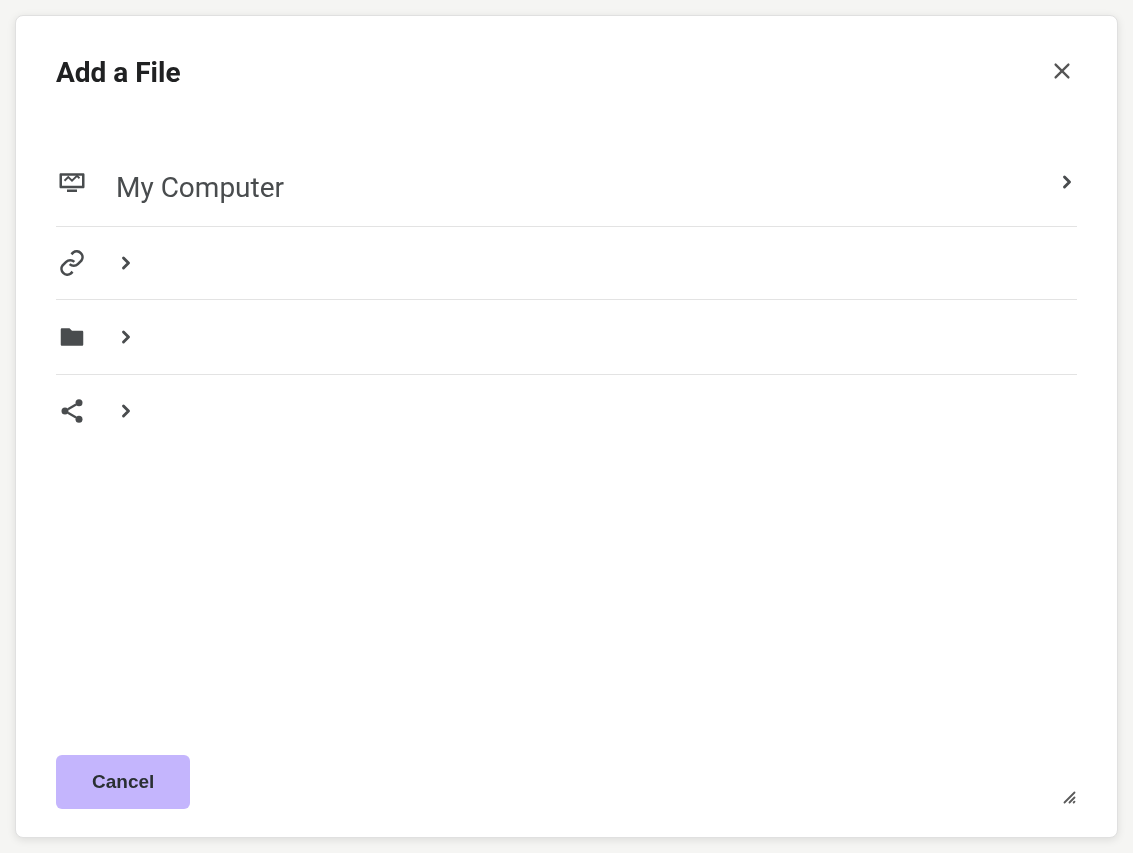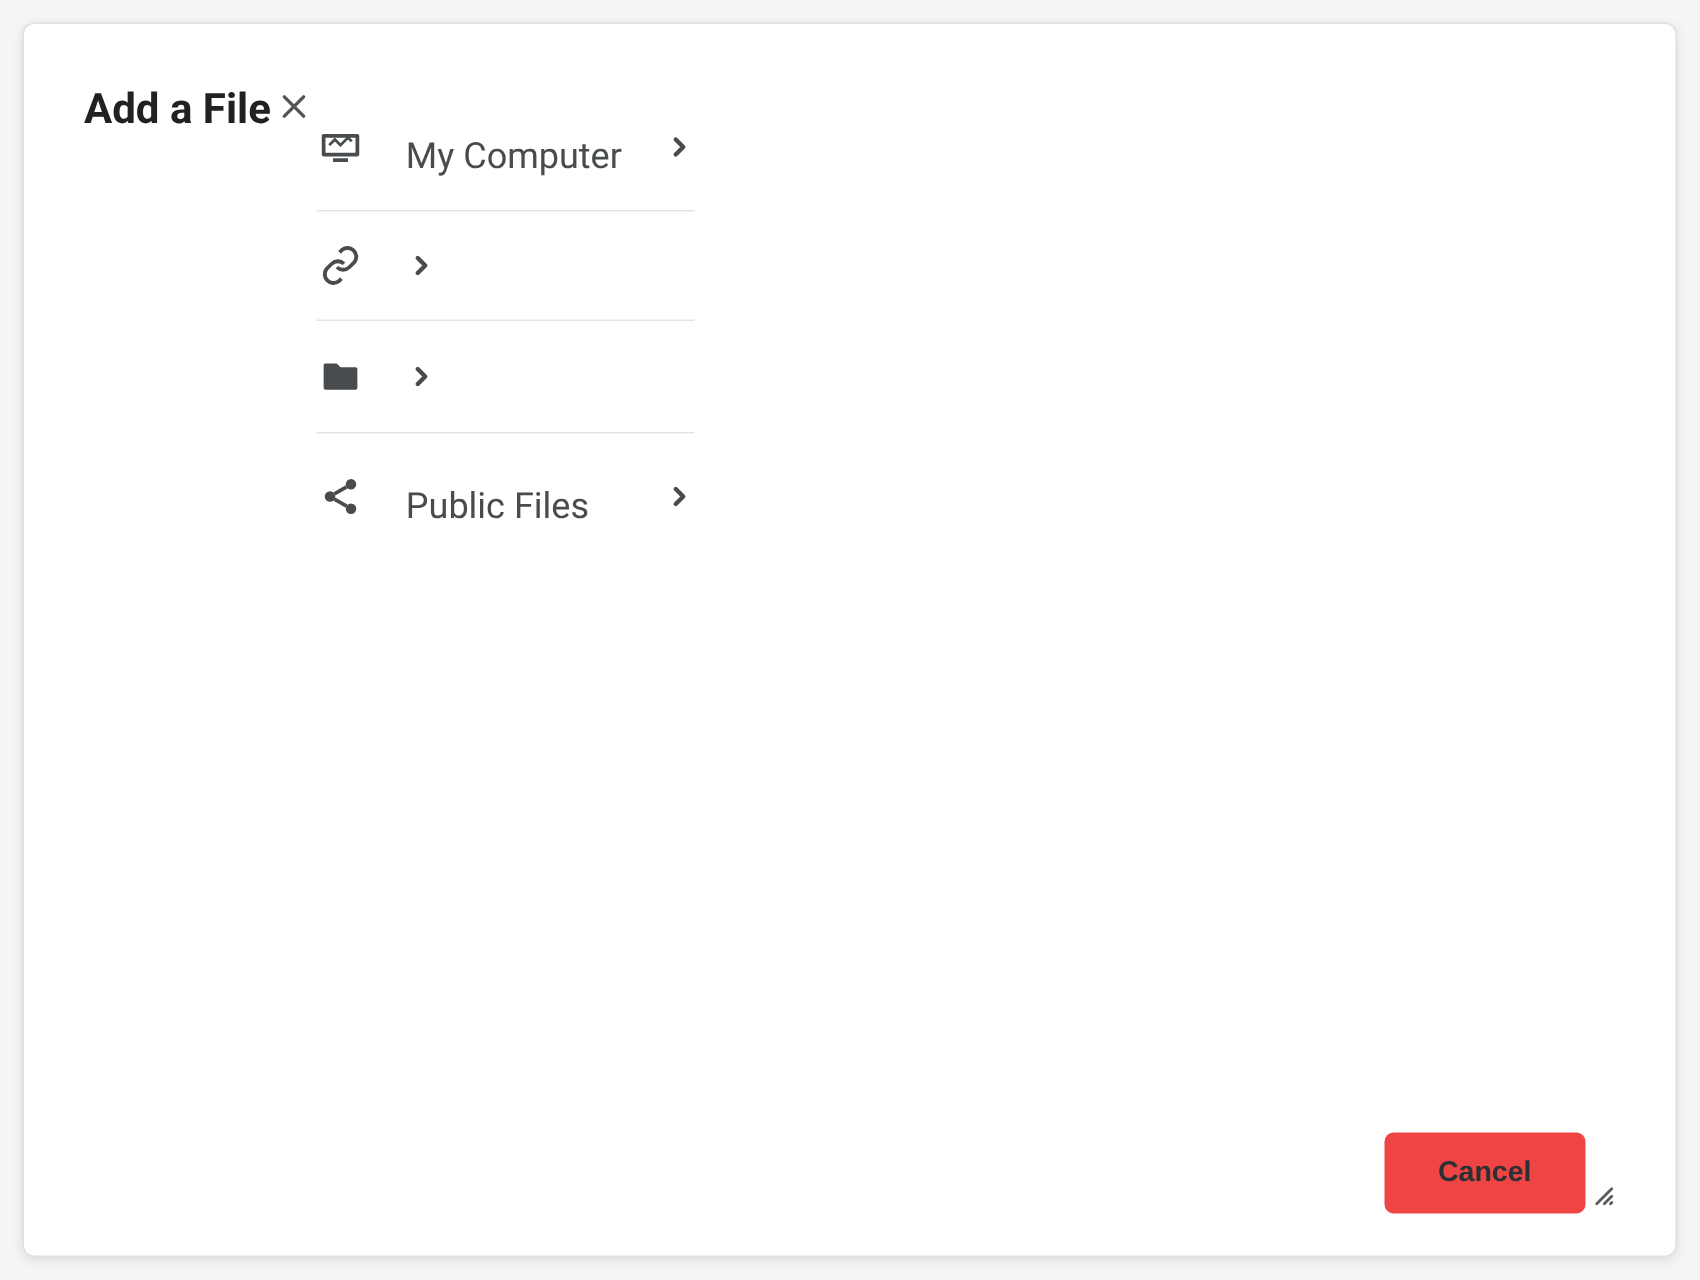--- a/index.html
+++ b/index.html
@@ -24,21 +24,21 @@
       position: absolute;
       top: 15px;
       left: 15px;
       right: 15px;
       bottom: 15px;
       background: #ffffff;
       border-radius: 8px;
       border: 1px solid #e0e0e0;
       box-shadow: 0 2px 8px rgba(0,0,0,0.1);
       display: flex;
-      flex-direction: row;
+      flex-direction: column;
       padding: 40px 40px 28px 40px;
     }
     .header {
       display: flex;
       justify-content: space-between;
       align-items: flex-start;
       margin-bottom: 48px;
     }
     .title {
       font-size: 28px;
@@ -71,41 +71,41 @@
     }
     .option-icon {
       flex: 0 0 32px;
       display: flex;
       align-items: center;
       justify-content: center;
       color: #494c4e;
     }
     .option-label {
       flex: 1 1 auto;
-      font-size: 24px;
+      font-size: 28px;
       color: #494c4e;
       font-weight: 400;
       margin-top: 12px;
     }
     .option-chevron {
       flex: 0 0 auto;
       color: #494c4e;
       display: flex;
       align-items: center;
     }
     .spacer {
       flex: 1 1 auto;
     }
     .footer {
       display: flex;
       justify-content: space-between;
       align-items: flex-end;
     }
     .cancel-btn {
-      background: #ef4444;
+      background: #c4b5fd;
       color: #2a3033;
       border: none;
       border-radius: 6px;
       font-size: 19px;
       font-weight: 600;
       padding: 16px 36px;
       cursor: pointer;
     }
     .resize-handle {
       cursor: nwse-resize;
@@ -180,21 +180,20 @@
     <div class="option-item">
       <span class="option-icon">
         <svg width="28" height="28" viewBox="0 0 24 24" fill="currentColor">
           <circle cx="18" cy="5" r="3"></circle>
           <circle cx="6" cy="12" r="3"></circle>
           <circle cx="18" cy="19" r="3"></circle>
           <line x1="8.5" y1="10.5" x2="15.5" y2="6.5" stroke="currentColor" stroke-width="2"></line>
           <line x1="8.5" y1="13.5" x2="15.5" y2="17.5" stroke="currentColor" stroke-width="2"></line>
         </svg>
       </span>
-      <span class="option-label">Public Files</span>
       <span class="option-chevron">
         <svg width="20" height="20" viewBox="0 0 24 24" fill="none" stroke="currentColor" stroke-width="3.5" stroke-linecap="round" stroke-linejoin="round">
           <polyline points="9 6 15 12 9 18"></polyline>
         </svg>
       </span>
     </div>
 
   </div>
 
   <div class="spacer"></div>

